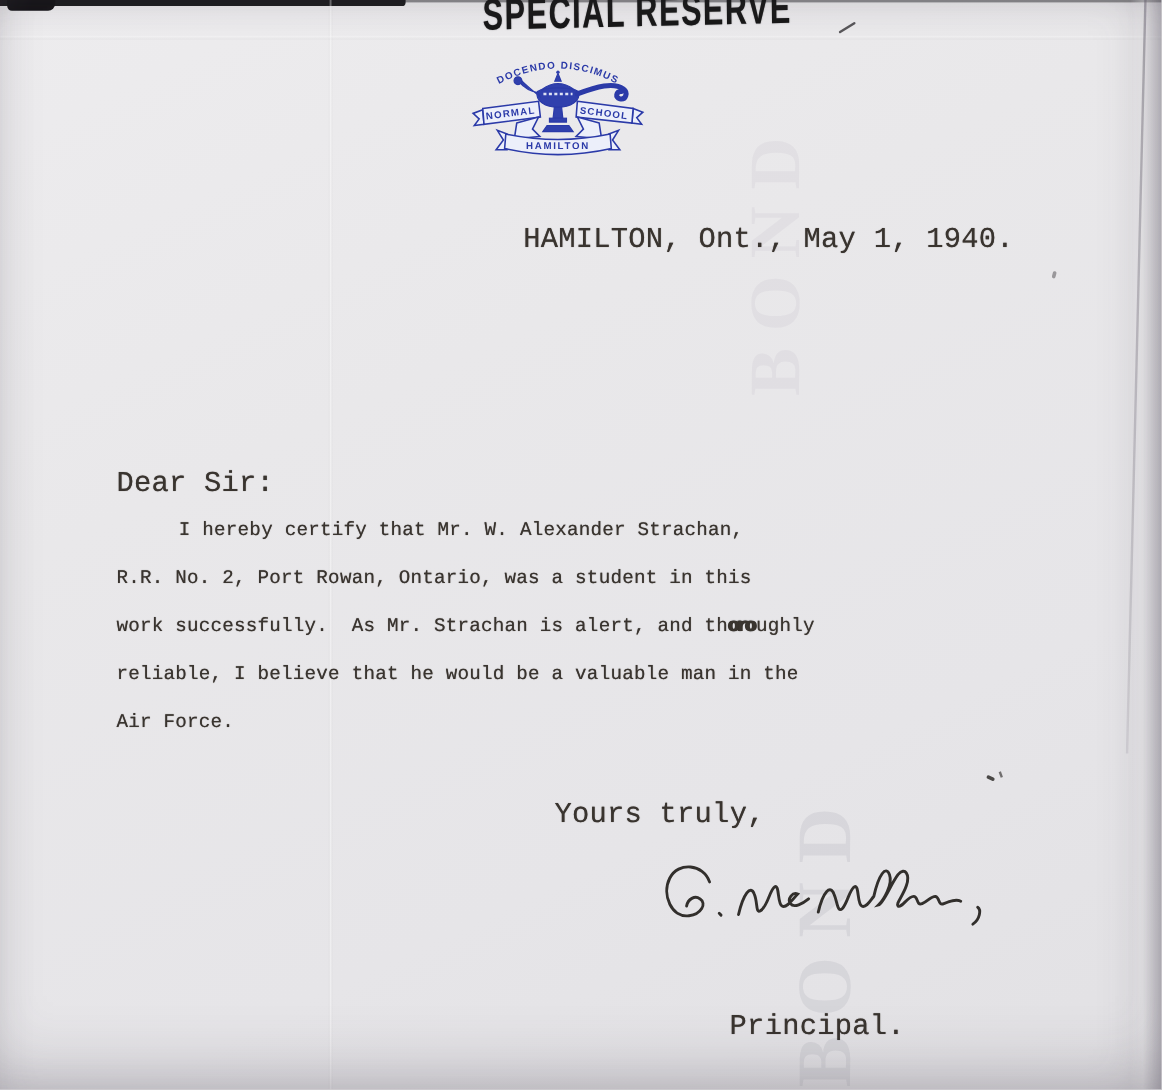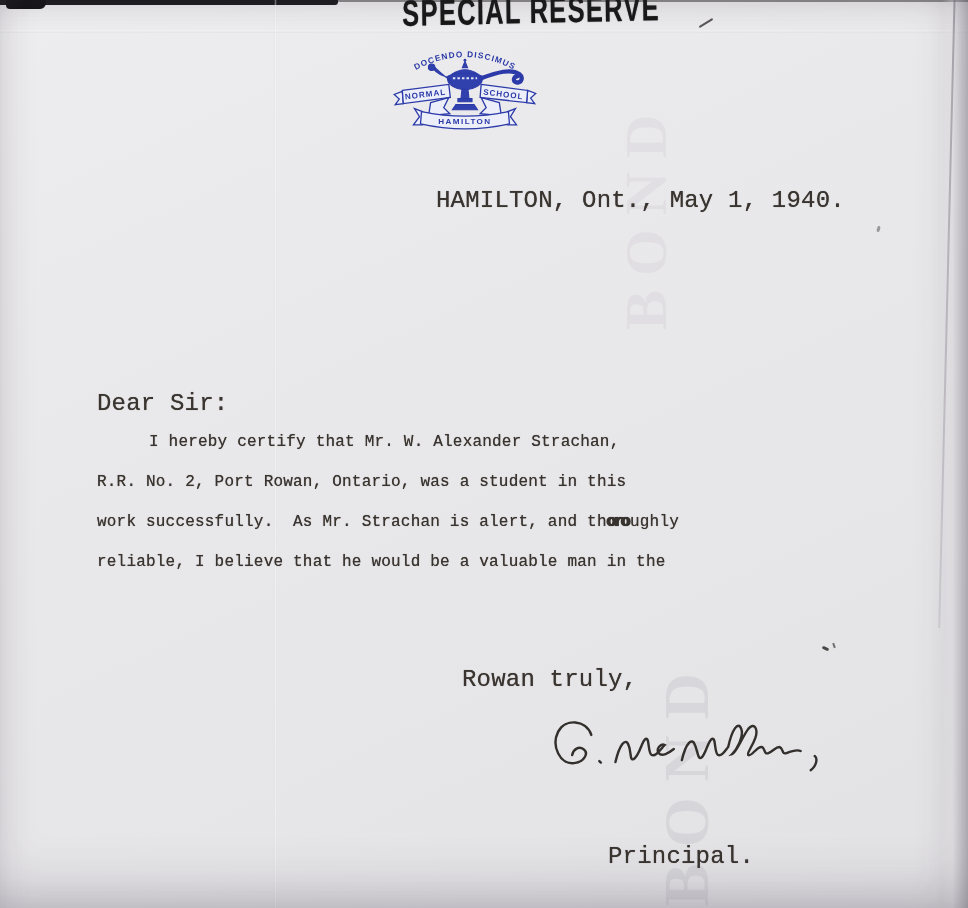--- a/index.html
+++ b/index.html
@@ -163,23 +163,24 @@
   <div class="tw dateline">HAMILTON, Ont., May 1, 1940.</div>
 
 
   <div class="tw salutation">Dear Sir:</div>
 
   <div class="body-block">
     <span class="tline indent">I hereby certify that Mr. W. Alexander Strachan,</span>
     <span class="tline">R.R. No. 2, Port Rowan, Ontario, was a student in this</span>
     <span class="tline"><span>work successfully.  As Mr. Strachan is alert, and th</span><span class="overstrike">oro</span><span>ughly</span></span>
     <span class="tline">reliable, I believe that he would be a valuable man in the</span>
+    <span class="tline">Air Force.</span>
   </div>
 
-  <div class="tw closing">Rowan truly,</div>
+  <div class="tw closing">Yours truly,</div>
 
   <svg class="signature-svg" width="312" height="82" viewBox="0 0 310 80">
     <g fill="none" stroke="#23201d" stroke-width="2.4" stroke-linecap="round" opacity=".92">
       <path d="M46,26 C41,11 20,9 13,23 C6,37 15,56 29,54 C39,53 44,44 38,40 C34,37 28,40 27,46"></path>
       <path d="M54,52 l1.5,1.5"></path>
       <path d="M70,53 C74,36 80,28 83,36 C86,43 84,52 88,50 C94,47 96,32 100,30 C104,28 102,44 106,46 C110,48 115,40 119,36 C115,34 110,40 113,44 C116,48 123,44 128,40"></path>
       <path d="M136,51 C140,34 146,28 149,36 C152,43 152,52 156,48 C160,44 162,32 166,30 C170,28 168,44 172,46 C176,48 180,40 182,38 C186,20 192,12 195,20 C198,28 190,41 186,45 C190,44 196,28 202,20 C208,13 212,20 209,29 C206,38 200,44 202,46 C205,48 210,38 215,38 C219,38 217,46 222,44 C227,42 229,38 233,38 C237,39 235,46 240,44 C245,42 250,40 254,42"></path>
       <path d="M268,47 C271,49 270,57 264,61"></path>
     </g>
   </svg>

